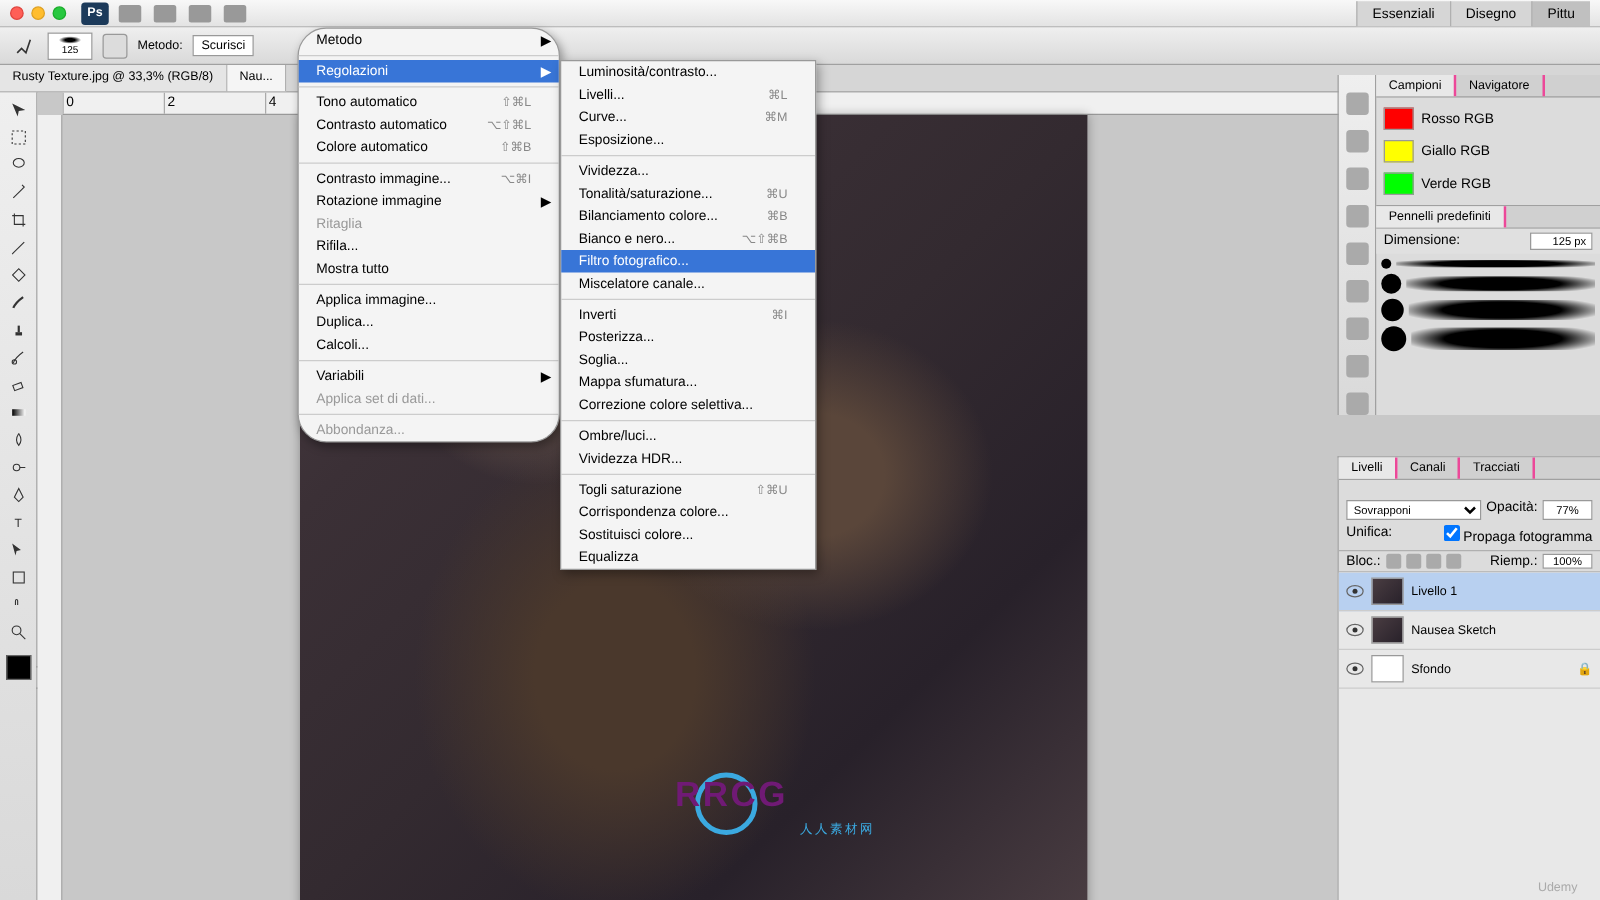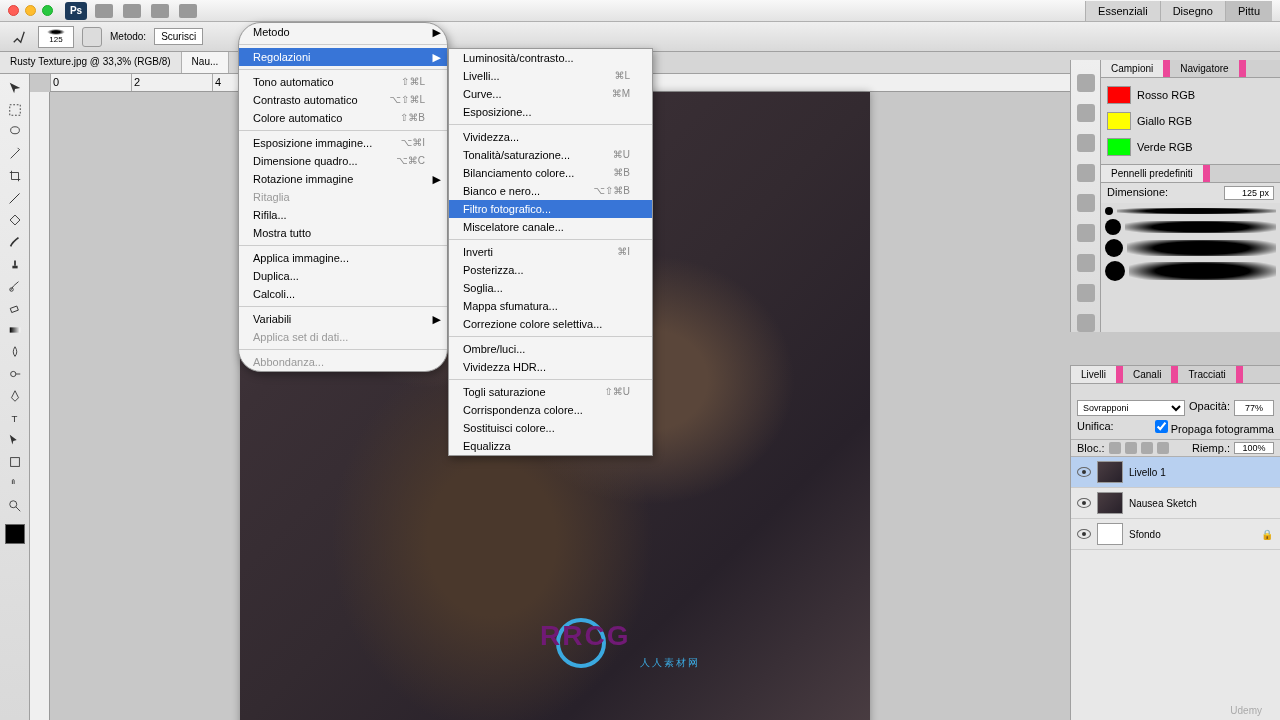--- a/index.html
+++ b/index.html
@@ -47,21 +47,21 @@
 .tick { flex: 0 0 81px; border-left: 1px solid #aaa; padding-left: 2px; padding-top: 2px; }
 .canvas-img { position: absolute; top: 18px; left: 210px; width: 630px; height: 640px; background: radial-gradient(ellipse at 30% 25%, #6e5a4e 8%, transparent 20%), radial-gradient(ellipse at 65% 45%, #5a463a 10%, transparent 25%), radial-gradient(ellipse at 40% 70%, #4a382c 12%, transparent 30%), linear-gradient(135deg, #4a3d42 0%, #3b3036 25%, #332a30 50%, #28212a 75%, #4a3d42 100%); box-shadow: 0 0 8px rgba(0,0,0,0.3); }
 
 
 .rightcol { position: absolute; top: 60px; right: 0; width: 210px; display: flex; }
 .sidebar-icons { width: 30px; background: linear-gradient(#efefef,#d9d9d9); border-left: 1px solid #a0a0a0; display: flex; flex-direction: column; align-items: center; gap: 12px; padding-top: 14px; }
 .side-ico { width: 18px; height: 18px; background: #aaa; border-radius: 3px; cursor: pointer; }
 
 .panels { flex: 1; background: #dcdcdc; border-left: 1px solid #a0a0a0; }
 .p-tabs { display: flex; background: #d0d0d0; border-bottom: 1px solid #a0a0a0; }
-.p-tab { padding: 3px 10px; font-size: 10px; cursor: pointer; border-right: 7px solid #ec4899; }
+.p-tab { padding: 3px 10px; font-size: 10px; cursor: pointer; border-right: 2px solid #ec4899; }
 .p-tab.active { background: #e8e8e8; }
 
 .swatches { padding: 4px; }
 .sw-row { display: flex; align-items: center; gap: 6px; padding: 4px 2px; }
 .sw-color { width: 24px; height: 18px; border: 1px solid #999; }
 .sw-color.red { background: #ff0000; }
 .sw-color.yel { background: #ffff00; }
 .sw-color.grn { background: #00ff00; }
 
 .brush-panel { border-top: 1px solid #a0a0a0; }
@@ -404,26 +404,22 @@
     <div class="mi">
       <span>Contrasto automatico</span>
       <span class="sc">⌥⇧⌘L</span>
     </div>
     <div class="mi">
       <span>Colore automatico</span>
       <span class="sc">⇧⌘B</span>
     </div>
     <div class="sep"></div>
     <div class="mi">
-      <span>Esposizione immagine...</span>
+      <span>Contrasto immagine...</span>
       <span class="sc">⌥⌘I</span>
-    </div>
-    <div class="mi">
-      <span>Dimensione quadro...</span>
-      <span class="sc">⌥⌘C</span>
     </div>
     <div class="mi">
       <span>Rotazione immagine</span>
       <span class="arr">▶</span>
     </div>
     <div class="mi dis">
       <span>Ritaglia</span>
     </div>
     <div class="mi">
       <span>Rifila...</span>

